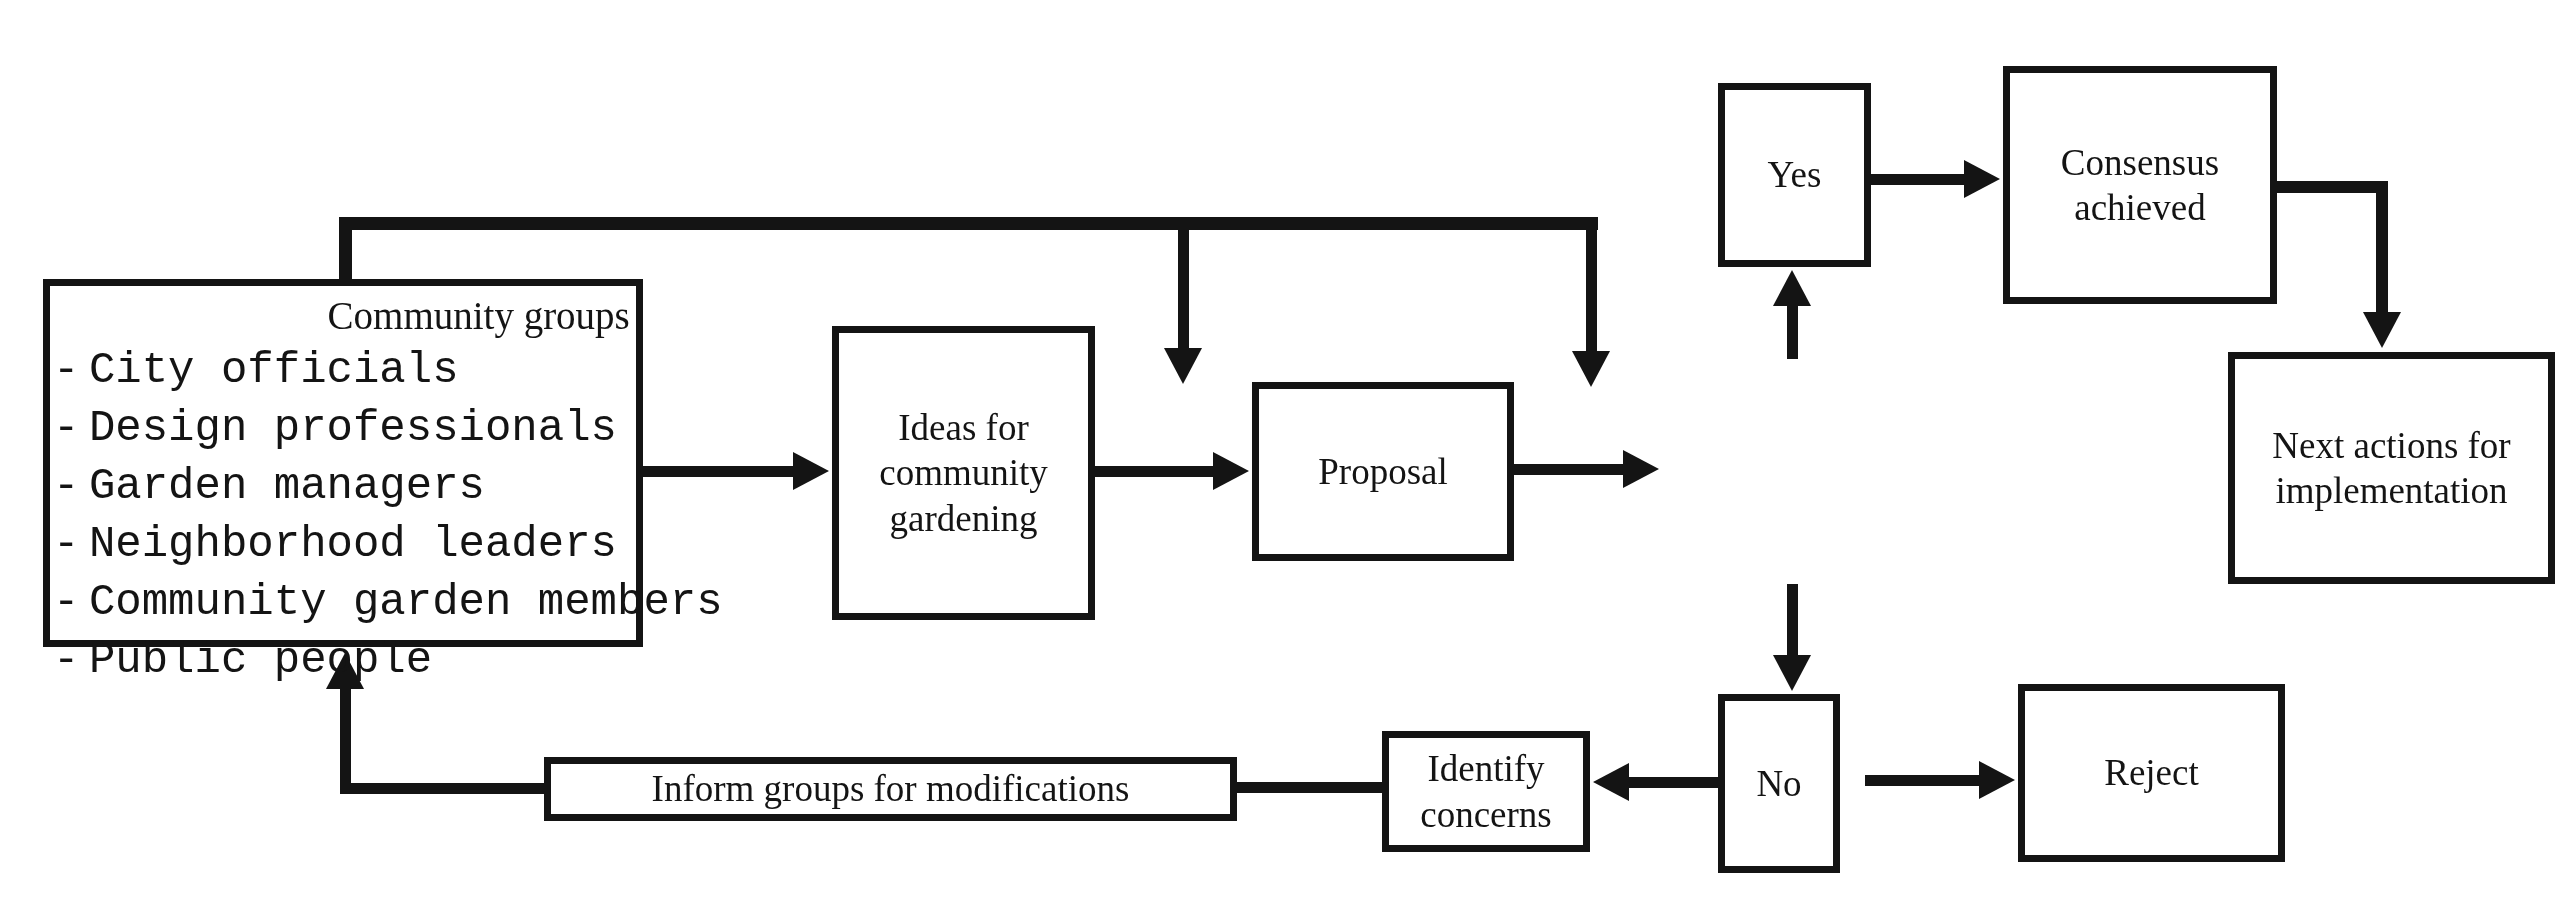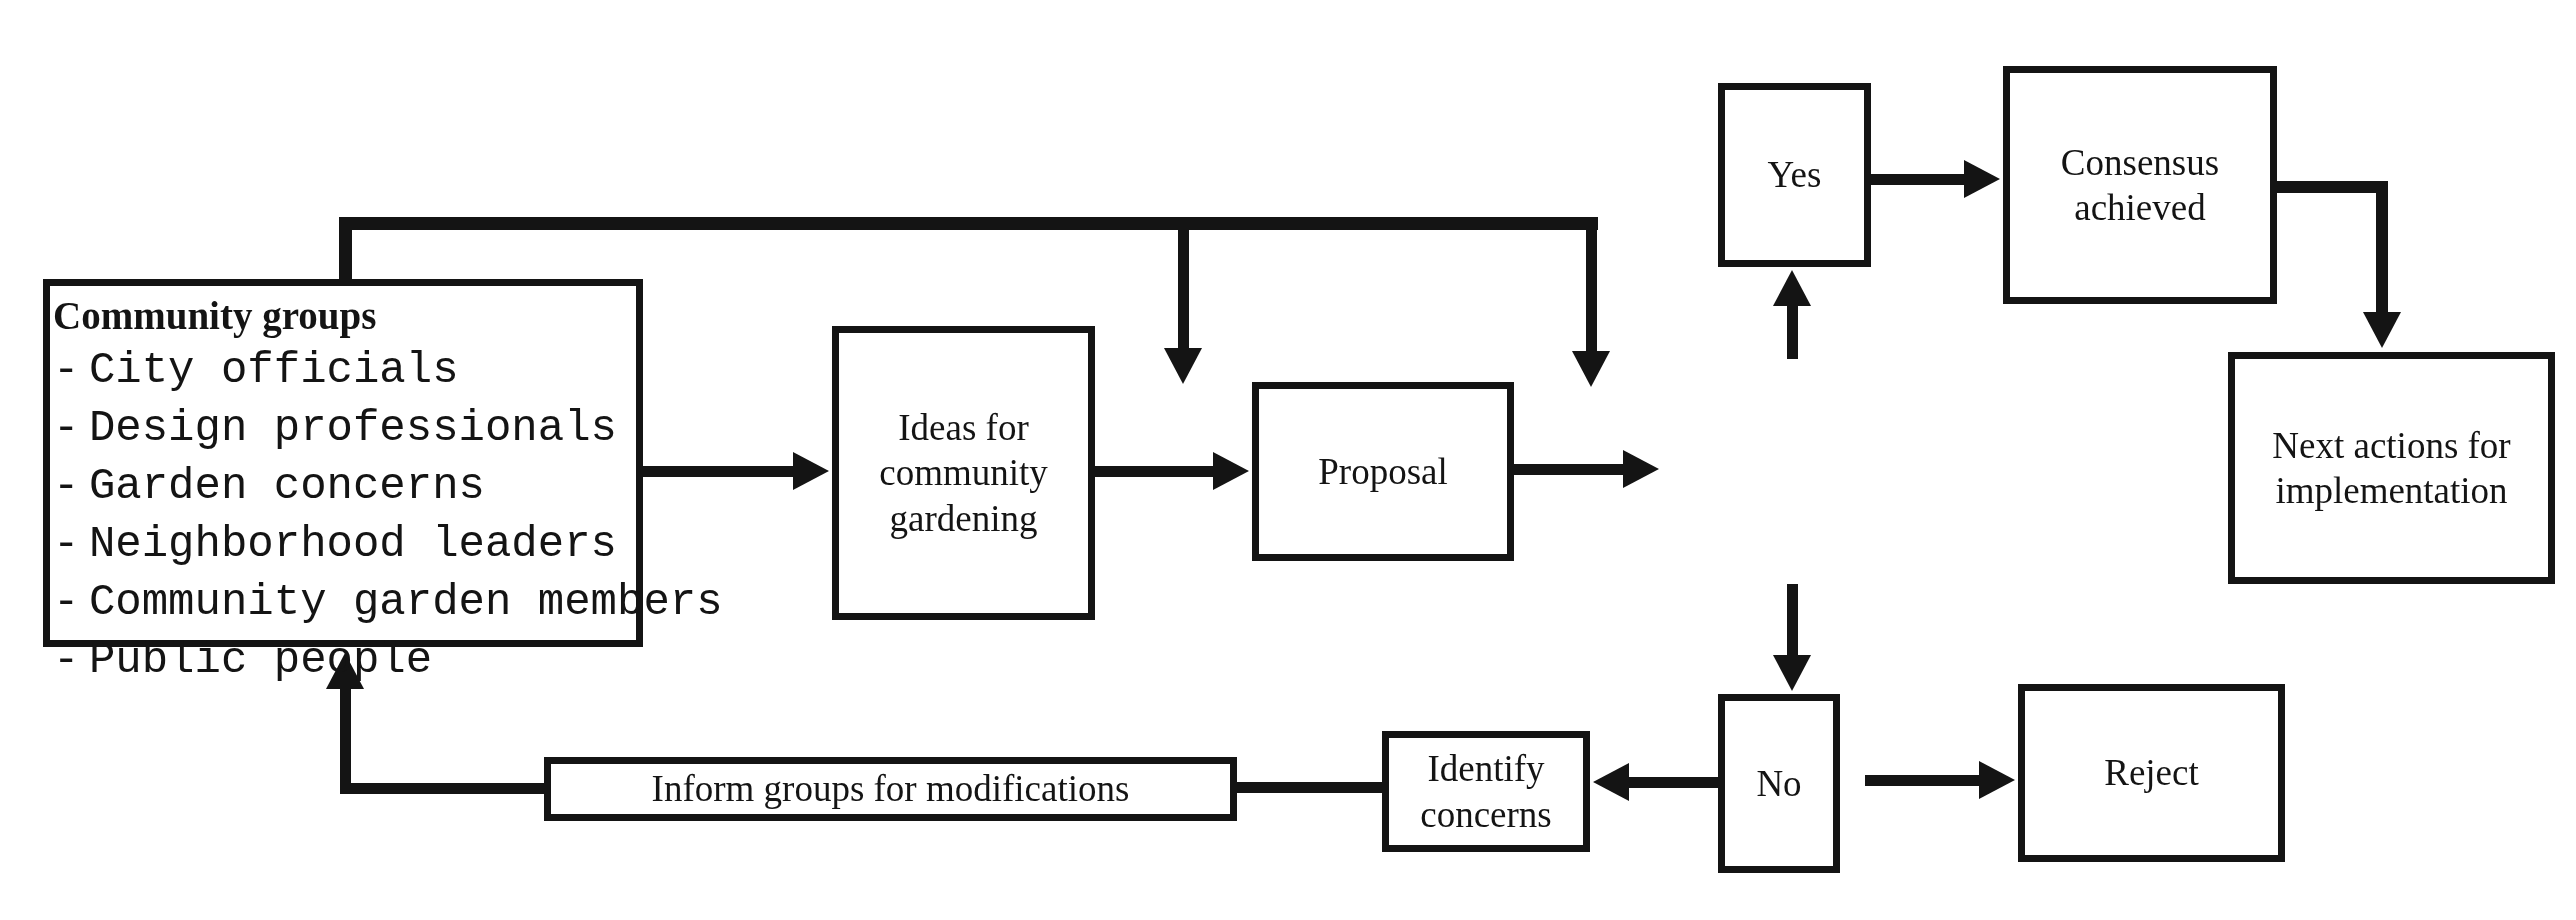--- a/index.html
+++ b/index.html
@@ -27,22 +27,22 @@
   }
   .node-label { padding: 0 7.8px; display: block; }
   .node-list {
     flex-direction: column;
     align-items: stretch;
     justify-content: flex-start;
     text-align: left;
     padding: 6.2px 6.2px 6.2px 3.1px;
   }
   .node-title {
-    font-weight: bold;
-    text-align: left;
+    font-weight: normal;
+    text-align: right;
     font-size: 39px;
     line-height: 1.25;
   }
   .list-row {
     font-size: 44px;
     line-height: 1.32;
     white-space: nowrap;
     font-family: Liberation Mono, monospace;
   }
   .bullet { display: inline-block; margin-right: 9.4px; }
@@ -50,21 +50,21 @@
   .edge-head { position: absolute; width: 0; height: 0; z-index: 1; }
 </style>
 </head>
 <body>
 
 <div class="canvas" id="canvas">
     <div class="node node-list" style="left: 43px; top: 279px; width: 600px; height: 368px;">
       <div class="node-title">Community groups</div>
       <div class="list-row"><span class="bullet">-</span><span>City officials</span></div>
       <div class="list-row"><span class="bullet">-</span><span>Design professionals</span></div>
-      <div class="list-row"><span class="bullet">-</span><span>Garden concerns</span></div>
+      <div class="list-row"><span class="bullet">-</span><span>Garden managers</span></div>
       <div class="list-row"><span class="bullet">-</span><span>Neighborhood leaders</span></div>
       <div class="list-row"><span class="bullet">-</span><span>Community garden members</span></div>
       <div class="list-row"><span class="bullet">-</span><span>Public people</span></div>
     </div>
     <div class="node" style="left: 832px; top: 326px; width: 263px; height: 294px;">
       <span class="node-label">Ideas for community gardening</span>
     </div>
     <div class="node" style="left: 1252px; top: 382px; width: 262px; height: 179px;">
       <span class="node-label">Proposal</span>
     </div>

